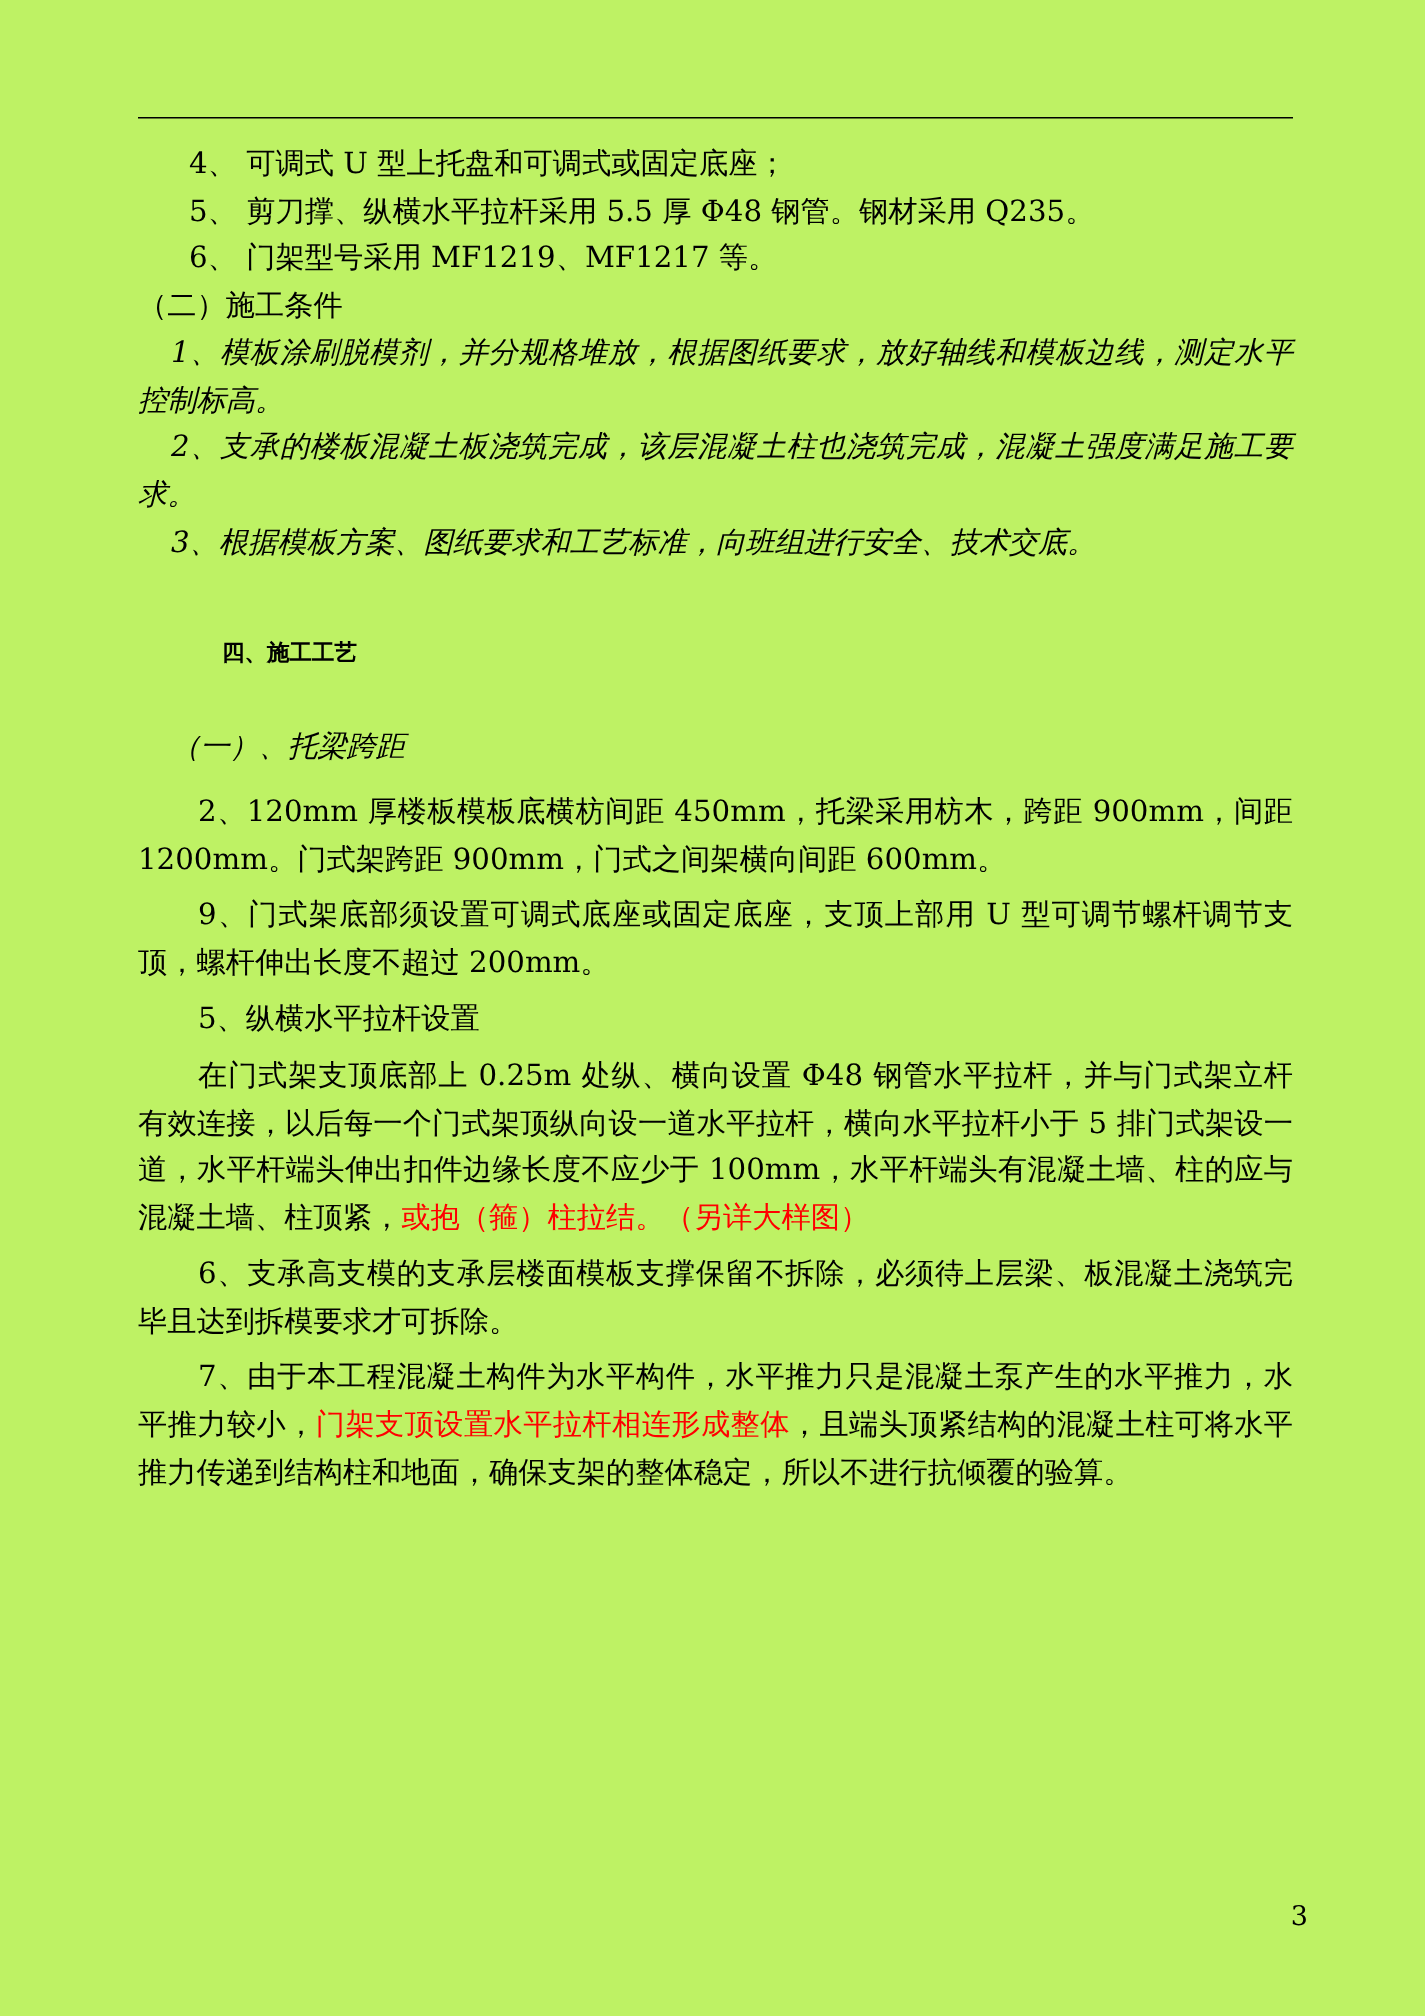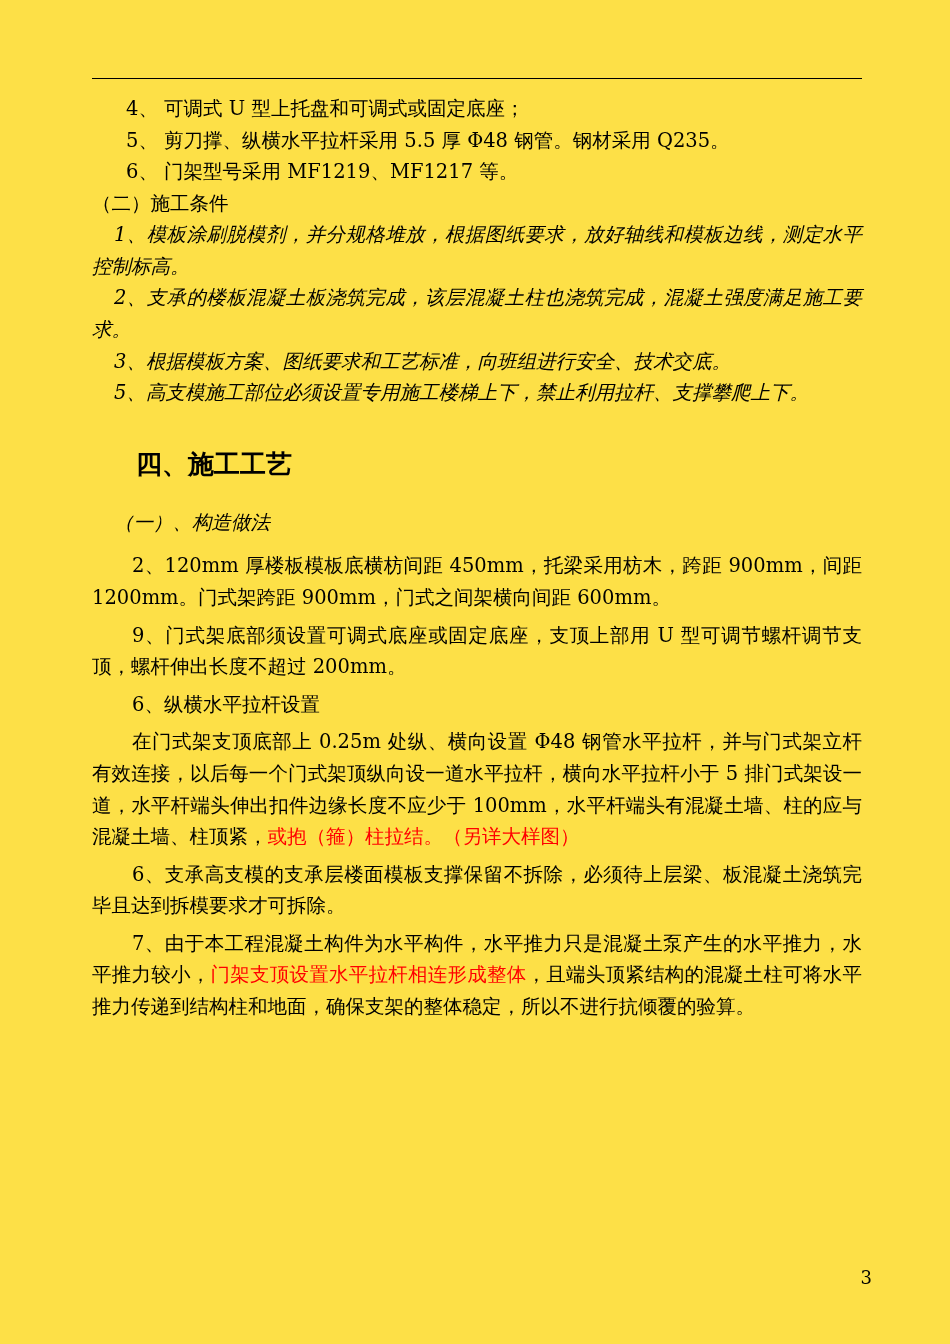--- a/index.html
+++ b/index.html
@@ -4,21 +4,21 @@
 <style>
   html, body {
     margin: 0;
     padding: 0;
     background: #ffffff;
   }
   .page {
     position: relative;
     width: 950px;
     height: 1344px;
-    background: #fde047;
+    background: #bef264;
     font-family: "DejaVu Serif", "Liberation Serif", serif;
     color: #000000;
     box-sizing: border-box;
     overflow: hidden;
   }
   .content {
     position: absolute;
     left: 92px;
     top: 78px;
     width: 770px;
@@ -41,23 +41,23 @@
   }
   .indent1 {
     text-indent: 22px;
     font-style: italic;
   }
   .indent2 {
     text-indent: 40px;
   }
   .heading {
     font-weight: bold;
-    font-size: 26px;
+    font-size: 15px;
     text-indent: 44px;
-    margin: 0;
+    margin: 12px;
   }
   .gap-s { height: 6px; }
   .gap-m { height: 22px; }
   .gap-l { height: 34px; }
   .red {
     color: #ff0000;
     margin-top: 20px;
   }
   .page-number {
     position: absolute;
@@ -78,44 +78,43 @@
 
     <p class="num-item">4、  可调式 U 型上托盘和可调式或固定底座；</p>
     <p class="num-item">5、  剪刀撑、纵横水平拉杆采用 5.5 厚 Φ48 钢管。钢材采用 Q235。</p>
     <p class="num-item">6、  门架型号采用 MF1219、MF1217 等。</p>
 
     <p>（二）施工条件</p>
 
     <p class="indent1">1、模板涂刷脱模剂，并分规格堆放，根据图纸要求，放好轴线和模板边线，测定水平控制标高。</p>
     <p class="indent1">2、支承的楼板混凝土板浇筑完成，该层混凝土柱也浇筑完成，混凝土强度满足施工要求。</p>
     <p class="indent1">3、根据模板方案、图纸要求和工艺标准，向班组进行安全、技术交底。</p>
-    <p class="indent1">5、高支模施工部位必须设置专用施工楼梯上下，禁止利用拉杆、支撑攀爬上下。</p>
 
     <div class="gap-l"></div>
 
     <p class="heading">四、施工工艺</p>
 
     <div class="gap-m"></div>
 
-    <p class="indent1">（一）、构造做法</p>
+    <p class="indent1">（一）、托梁跨距</p>
 
     <div class="gap-s"></div>
 
 
     <div class="gap-s"></div>
 
     <p class="indent2">2、120mm 厚楼板模板底横枋间距 450mm，托梁采用枋木，跨距 900mm，间距 1200mm。门式架跨距 900mm，门式之间架横向间距 600mm。</p>
 
     <div class="gap-s"></div>
 
     <p class="indent2">9、门式架底部须设置可调式底座或固定底座，支顶上部用 U 型可调节螺杆调节支顶，螺杆伸出长度不超过 200mm。</p>
 
     <div class="gap-s"></div>
 
-    <p class="indent2">6、纵横水平拉杆设置</p>
+    <p class="indent2">5、纵横水平拉杆设置</p>
 
     <div class="gap-s"></div>
 
     <p class="indent2">
       <span>在门式架支顶底部上 0.25m 处纵、横向设置 Φ48 钢管水平拉杆，并与门式架立杆有效连接，以后每一个门式架顶纵向设一道水平拉杆，横向水平拉杆小于 5 排门式架设一道，水平杆端头伸出扣件边缘长度不应少于 100mm，水平杆端头有混凝土墙、柱的应与混凝土墙、柱顶紧，</span><span class="red">或抱（箍）柱拉结。（另详大样图）</span>
     </p>
 
     <div class="gap-s"></div>
 
     <p class="indent2">6、支承高支模的支承层楼面模板支撑保留不拆除，必须待上层梁、板混凝土浇筑完毕且达到拆模要求才可拆除。</p>

